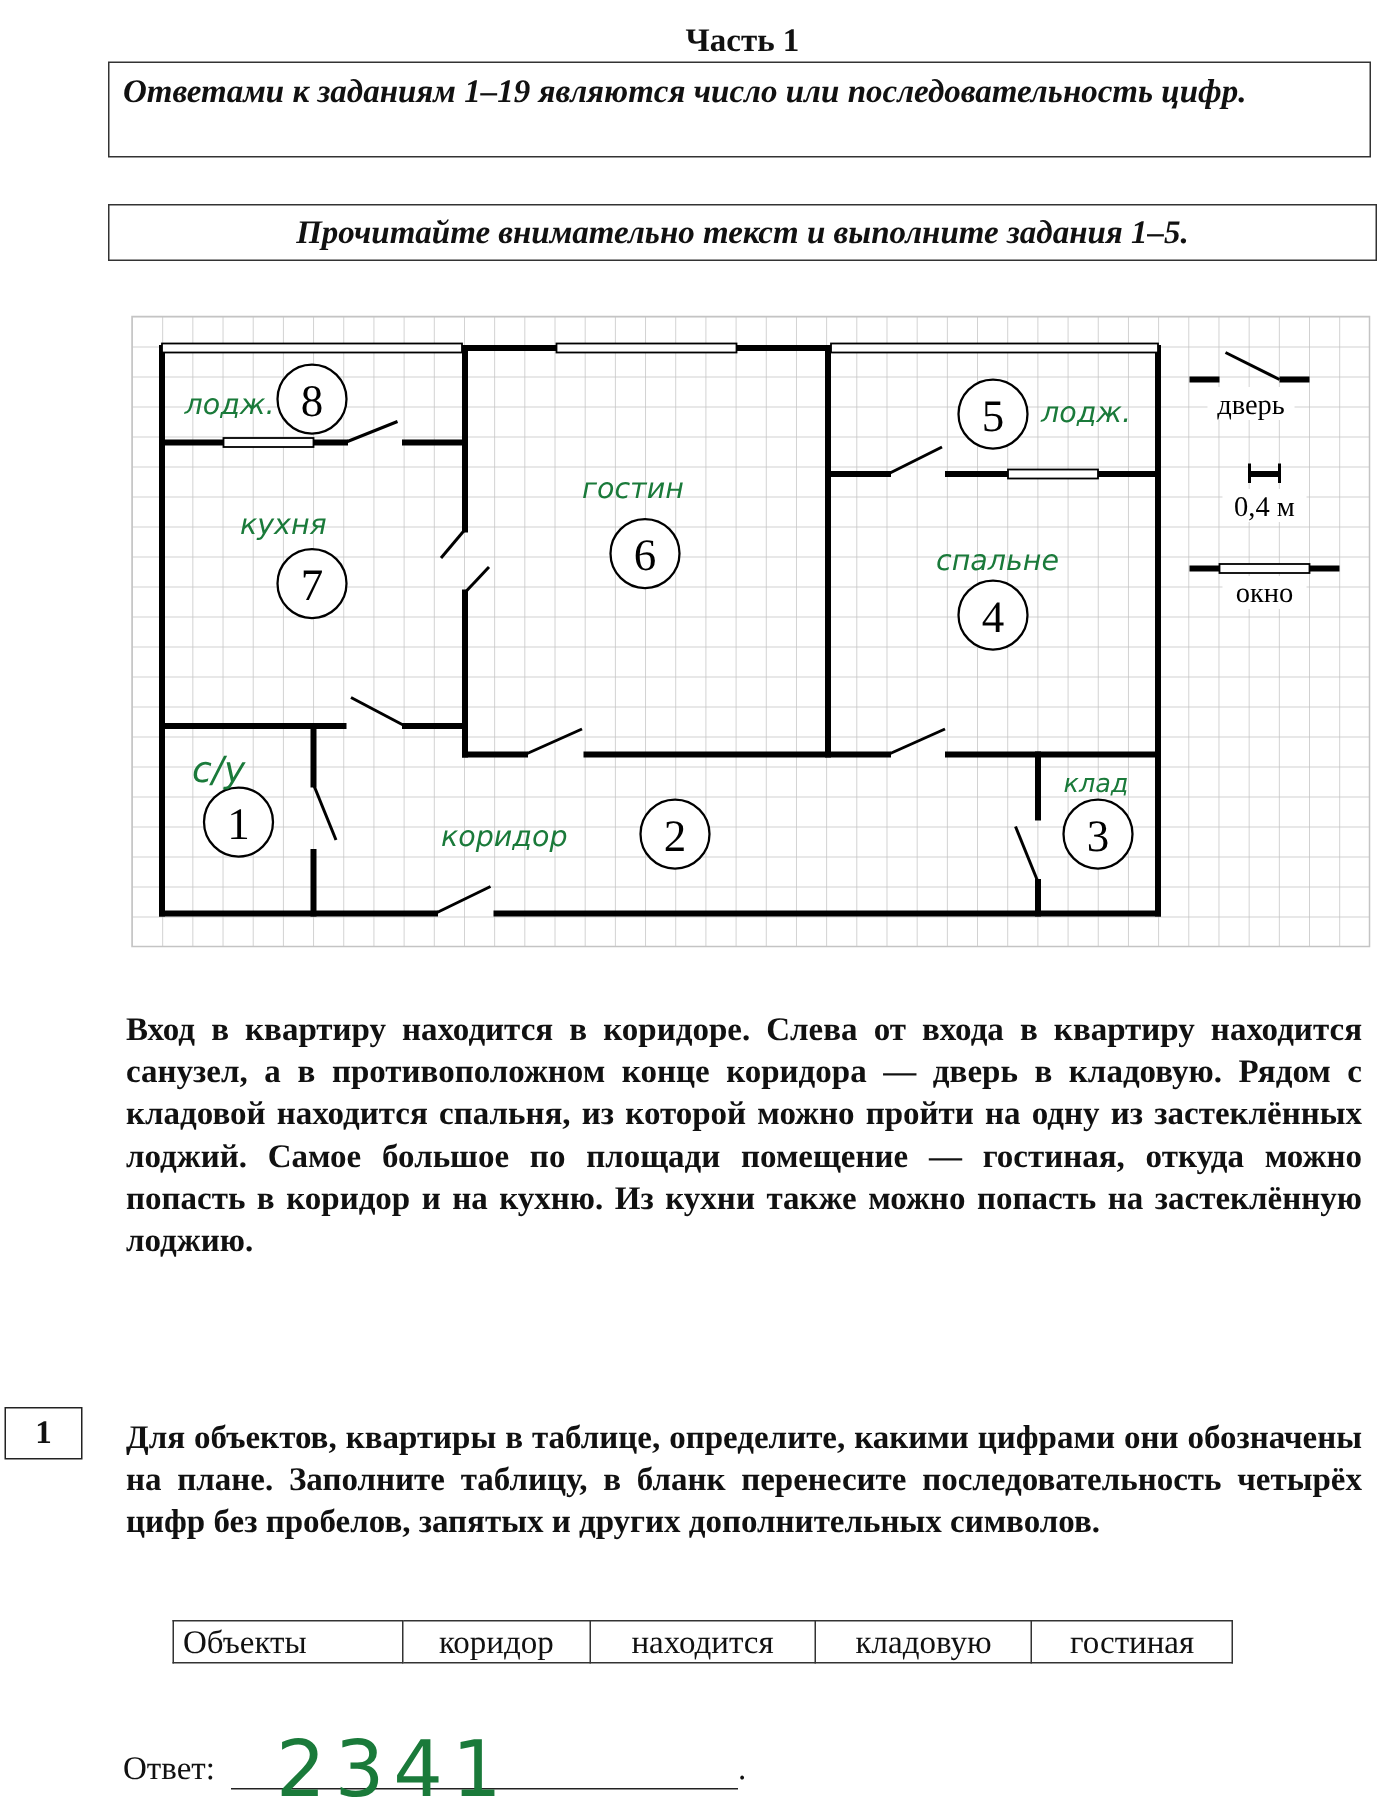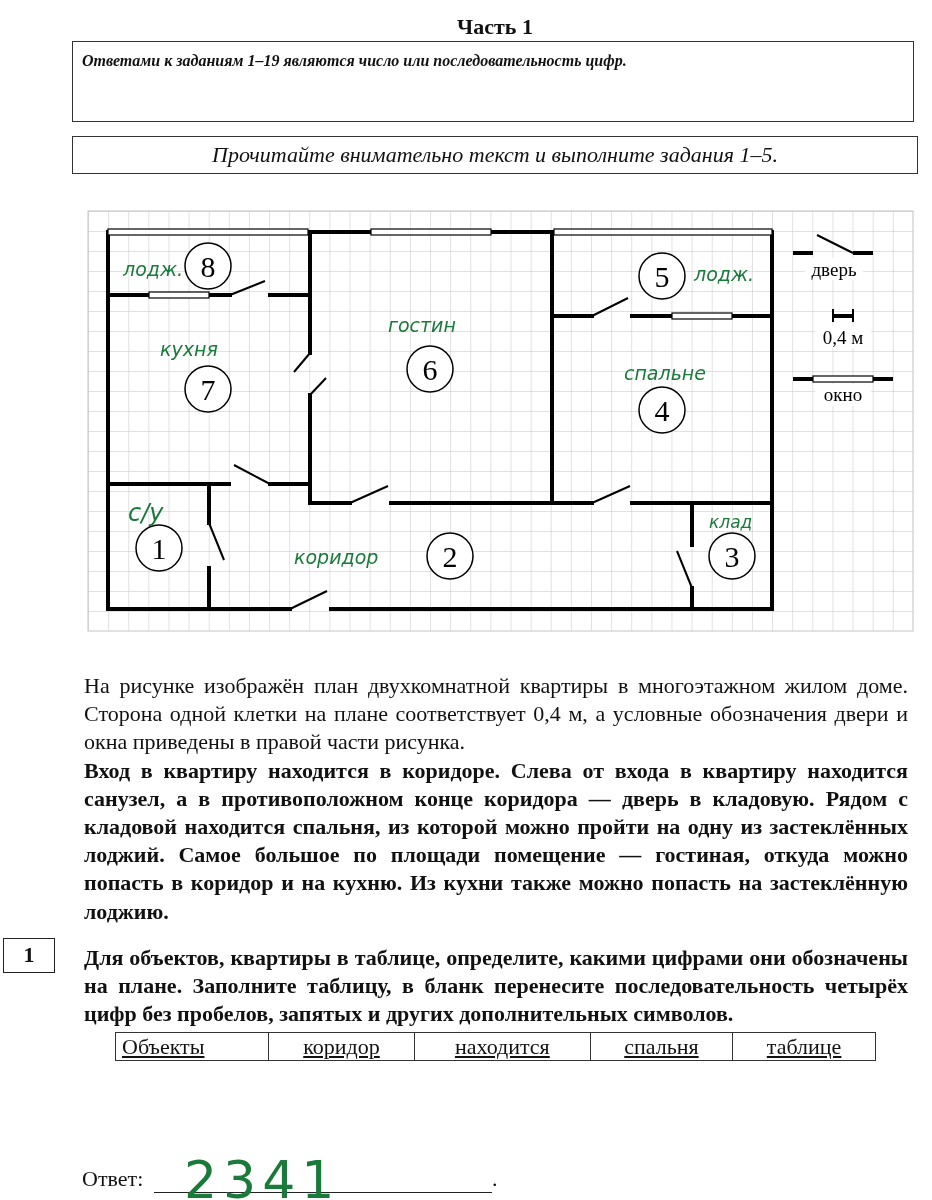--- a/index.html
+++ b/index.html
@@ -1,32 +1,32 @@
 <!DOCTYPE html>
 <html><head>
 <meta charset="utf-8">
 <style>
   html, body { margin: 0; padding: 0; background: #ffffff; }
   body { width: 932px; height: 1200px; position: relative; overflow: hidden;
          font-family: "Liberation Serif", "DejaVu Serif", serif; color: #111; }
   .abs { position: absolute; }
   .part-title { left: 0; width: 990px; top: 14px; text-align: center; font-weight: bold; font-size: 22px; }
-  .box1 { left: 72px; top: 41px; width: 842px; height: 81px; border: 1.5px solid #333; box-sizing: border-box;
-          padding: 3px 8px 0 9px; font-style: italic; font-weight: bold; font-size: 16px; line-height: 31px;
+  .box1 { left: 72px; top: 41px; width: 842px; height: 64px; border: 1.5px solid #333; box-sizing: border-box;
+          padding: 3px 8px 0 9px; font-style: italic; font-weight: bold; font-size: 22px; line-height: 31px;
           text-align: justify; text-align-last: left; }
   .box2 { left: 72px; top: 136px; width: 846px; height: 38px; border: 1.5px solid #333; box-sizing: border-box;
-          text-align: center; font-style: italic; font-weight: normal; font-size: 22px; line-height: 36px; }
+          text-align: center; font-style: italic; font-weight: bold; font-size: 22px; line-height: 36px; }
   .plan { left: 0; top: 0; }
   .handwriting { font-family: "DejaVu Sans", sans-serif; fill: #1a7a3a; font-style: italic; }
   .para { left: 84px; width: 824px; font-size: 22px; line-height: 28.2px; text-align: justify; }
   .para p { margin: 0; text-align: justify; }
   .para p.last { text-align-last: left; font-weight: bold; }
   .task-num { left: 3px; top: 938px; width: 52px; height: 35px; border: 1.5px solid #222; box-sizing: border-box;
               text-align: center; font-weight: bold; font-size: 22px; line-height: 32px; }
-  table.answers { position: absolute; left: 115px; top: 1032px; width: 761px; border-collapse: collapse; font-size: 22px; text-decoration: underline; }
+  table.answers { position: absolute; left: 115px; top: 1080px; width: 707px; border-collapse: collapse; font-size: 22px; }
   table.answers td { border: 1.5px solid #333; height: 27px; padding: 0 6px; line-height: 24px; text-align: center; }
   table.answers td.first { text-align: left; width: 140px; }
   .hand { font-family: "DejaVu Sans", sans-serif; color: #1a7a3a; font-size: 30px; font-weight: normal; line-height: 22px; display: inline-block; transform: translateY(4px); }
   .answer-label { left: 82px; top: 1166px; font-size: 22px; font-family: Liberation Serif, serif; }
   .answer-line { left: 154px; top: 1192px; width: 338px; border-bottom: 1.5px solid #222; }
   .answer-value { left: 184px; top: 1150px; font-family: "DejaVu Sans", sans-serif; font-size: 52px; color: #1a7a3a; letter-spacing: 6px; }
   .answer-dot { left: 492px; top: 1166px; font-size: 22px; }
 </style>
 </head>
 <body>
@@ -168,37 +168,36 @@
       <line x1="793" y1="379" x2="813" y2="379" stroke-width="4"></line>
       <line x1="873" y1="379" x2="893" y2="379" stroke-width="4"></line>
       <rect x="813" y="376" width="60" height="6" fill="#fff" stroke-width="1.2"></rect>
     </g>
     <rect x="815" y="384" width="56" height="22" fill="#fff"></rect>
     <text x="843" y="401" font-family="Liberation Serif, serif" font-size="19" text-anchor="middle">окно</text>
   </g>
 </svg>
 
 <div class="abs para" style="top:672px;">
-  <p>На рисунке изображён план двухкомнатной квартиры в многоэтажном жилом доме. Сторона одной клетки на плане соответствует 0,4 м, а условные обозначения двери и окна приведены в правой части рисунка.</p>
   <p class="last">Вход в квартиру находится в коридоре. Слева от входа в квартиру находится санузел, а в противоположном конце коридора — дверь в кладовую. Рядом с кладовой находится спальня, из которой можно пройти на одну из застеклённых лоджий. Самое большое по площади помещение — гостиная, откуда можно попасть в коридор и на кухню. Из кухни также можно попасть на застеклённую лоджию.</p>
 </div>
 
 <div class="abs task-num">1</div>
 <div class="abs para" style="top:944px;">
   <p class="last">Для объектов, квартиры в таблице, определите, какими цифрами они обозначены на плане. Заполните таблицу, в бланк перенесите последовательность четырёх цифр без пробелов, запятых и других дополнительных символов.</p>
 </div>
 
 <table class="answers">
   <tbody>
       <tr>
     <td class="first">Объекты</td>
     <td>коридор</td>
     <td>находится</td>
-    <td>спальня</td>
-    <td>таблице</td>
+    <td>кладовую</td>
+    <td>гостиная</td>
   </tr>
 </tbody>
   </table>
 
 <div class="abs answer-label">Ответ:</div>
 <div class="abs answer-line"></div>
 <div class="abs answer-value">2341</div>
 <div class="abs answer-dot">.</div>
 
 </body></html>

